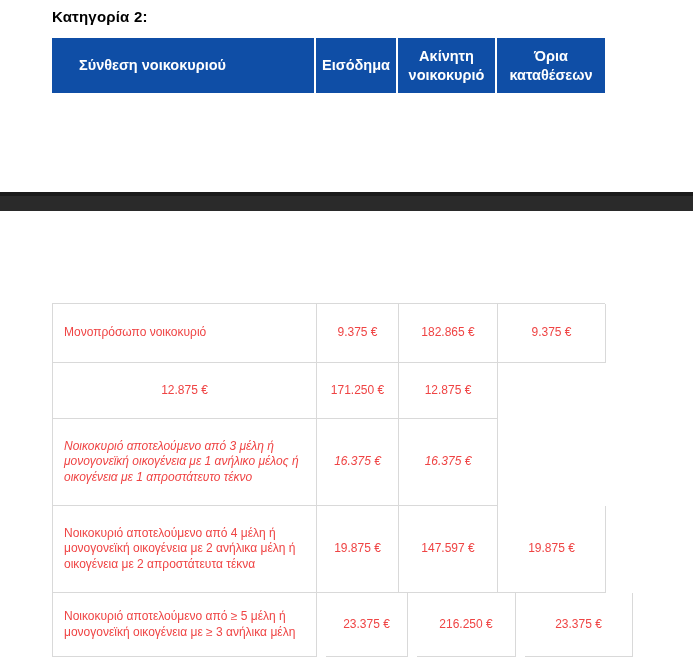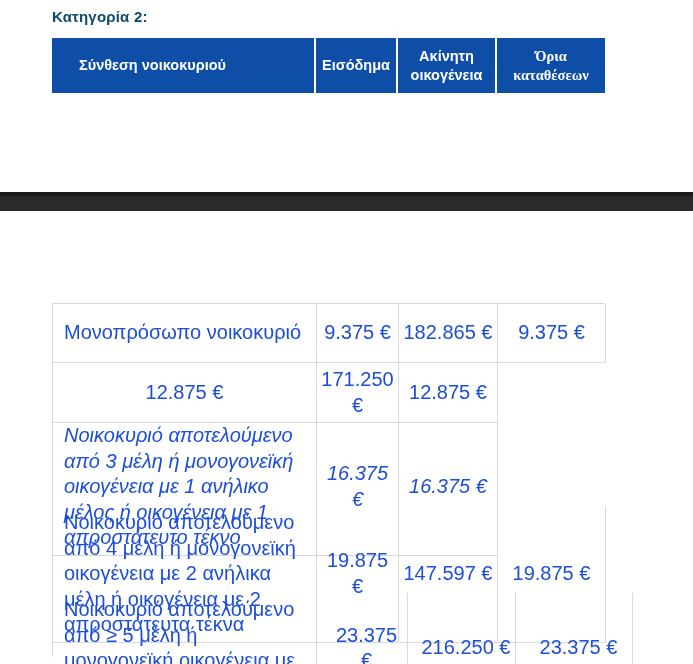--- a/index.html
+++ b/index.html
@@ -15,21 +15,21 @@
     background: #ffffff;
     overflow: hidden;
   }
   .title {
     position: absolute;
     left: 52px;
     top: 8px;
     margin: 0;
     font-size: 15px;
     font-weight: 700;
-    color: #0c4a6e;
+    color: #000000;
     letter-spacing: 0.2px;
   }
   
   .thead {
     position: absolute;
     left: 52px;
     top: 38px;
     width: 553px;
     height: 55px;
     background: #0f4ea6;
@@ -43,21 +43,21 @@
     justify-content: center;
     text-align: center;
     color: #ffffff;
     font-size: 14.5px;
     font-weight: 700;
     line-height: 1.25;
     box-sizing: border-box;
     border-right: 2px solid #ffffff;
     padding: 2px 4px;
   }
-  .th:last-child { border-right: none; font-family: Liberation Serif, serif; }
+  .th:last-child { border-right: none; }
   .th.c0 {
     justify-content: flex-start;
     text-align: left;
     padding-left: 27px;
   }
   
   .page-break-bar {
     position: absolute;
     left: 0;
     top: 192px;
@@ -88,43 +88,43 @@
   .row.r3 { height: 87px; }
   .row.r4 { height: 64px; gap: 9px; }
   .td {
     box-sizing: border-box;
     border-right: 1px solid #d9d9d9;
     border-bottom: 1px solid #d9d9d9;
     display: flex;
     align-items: center;
     justify-content: center;
     text-align: center;
-    font-size: 20px;
-    color: #1d4ed8;
+    font-size: 12px;
+    color: #ef4444;
     line-height: 1.28;
     padding: 4px 4px;
   }
   .td.c0 {
     justify-content: flex-start;
     text-align: left;
     padding-left: 11px;
     padding-right: 8px;
   }
 </style>
 </head>
 <body>
 
 <div class="page">
 
   <h1 class="title">Κατηγορία 2:</h1>
 
   <div class="thead">
     <div class="th c0">Σύνθεση νοικοκυριού</div>
     <div class="th">Εισόδημα</div>
-    <div class="th">Ακίνητη οικογένεια</div>
+    <div class="th">Ακίνητη νοικοκυριό</div>
     <div class="th">Όρια καταθέσεων</div>
   </div>
 
   <div class="page-break-bar"></div>
 
   <div class="tbody">
 
     <div class="row r0">
       <div class="td c0">Μονοπρόσωπο νοικοκυριό</div>
       <div class="td">9.375 €</div>

